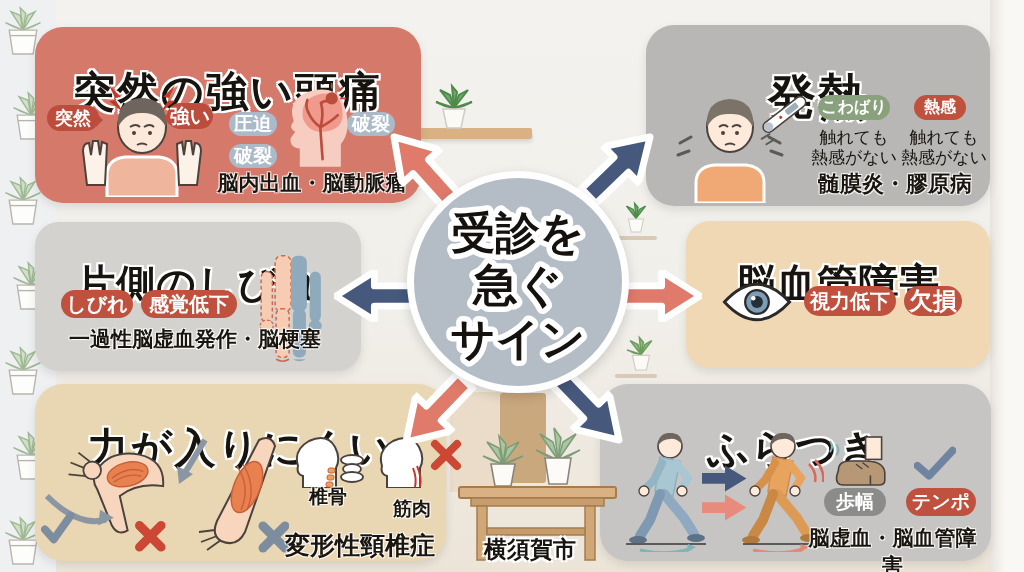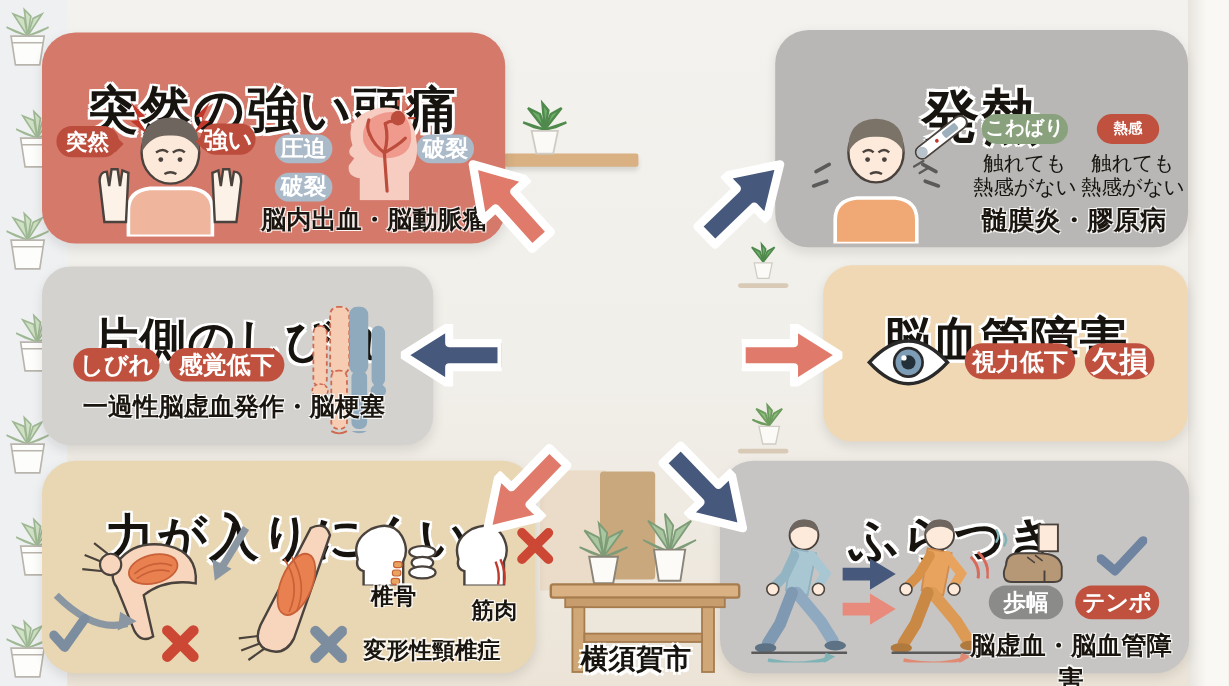--- a/index.html
+++ b/index.html
@@ -240,21 +240,21 @@
         <circle cx="13" cy="40" r="6" fill="#b9c3cc"></circle>
         <rect x="42" y="36" width="18" height="8" rx="2" fill="#9fb0bd"></rect>
         <circle cx="33" cy="40" r="2" fill="#c0392b"></circle>
       </g>
       <g stroke="#5a5a5a" stroke-width="2.5" stroke-linecap="round">
           <line x1="10" y1="72" x2="20" y2="66"></line>
           <line x1="16" y1="79" x2="26" y2="73"></line>
         </g>
     </svg>
     <span class="pill" style="left:172px;top:70px;width:72px;height:25px;font-size:16px;background:var(--tag-green);">こわばり</span>
-    <span class="pill" style="left:268px;top:70px;width:52px;height:25px;font-size:12px;background:var(--tag-red);">熱感</span>
+    <span class="pill" style="left:268px;top:70px;width:52px;height:25px;font-size:16px;background:var(--tag-red);">熱感</span>
     <div class="note" style="left:162px;top:102px;width:92px;">触れても
 熱感がない</div>
     <div class="note" style="left:252px;top:102px;width:92px;">触れても
 熱感がない</div>
     <div class="diag" style="left:156px;top:144px;width:186px;font-size:22px;">髄膜炎・膠原病</div>
   </section>
 
   <section class="panel p-numbness">
     <h2 class="ptitle" style="top:3px;font-size:39px;letter-spacing:1px;">片側のしびれ</h2>
     <span class="pill" style="left:26px;top:68px;width:72px;height:28px;font-size:20px;background:var(--tag-red);">しびれ</span>
@@ -347,21 +347,21 @@
           <path d="M34,36 Q38,46 36,55"></path>
           <path d="M38,34 Q43,45 41,55"></path>
         </g>
       <g stroke="#cc4734" stroke-width="8" stroke-linecap="round">
           <line x1="56" y1="12" x2="78" y2="34"></line>
           <line x1="78" y1="12" x2="56" y2="34"></line>
         </g>
     </svg>
     <span class="diag" style="left:258px;top:100px;width:70px;font-size:19px;">椎骨</span>
     <span class="diag" style="left:342px;top:112px;width:70px;font-size:19px;">筋肉</span>
-    <div class="diag" style="left:240px;top:145px;width:170px;font-size:19px;">変形性頸椎症</div>
+    <div class="diag" style="left:240px;top:145px;width:170px;font-size:25px;">変形性頸椎症</div>
   </section>
 
   <section class="panel p-unsteady">
     <h2 class="ptitle" style="top:4px;font-size:41px;">ふらつき</h2>
     <svg class="ill" style="left:26px;top:46px;width:80px;height:122px;" viewBox="0 0 80 122">
       <circle cx="44" cy="16" r="12" fill="#fdeadb" stroke="#4a423c" stroke-width="1.6"></circle>
       <path d="M32,16 Q32,3 44,3 Q56,3 56,14 Q50,8 44,9 Q36,9 32,16 Z" fill="#6e655e"></path>
       <path d="M34,27 L54,31 L47,66 L29,62 Z" fill="#a9c6d3" stroke="#8fb0bf" stroke-width="1.5"></path>
       <path d="M50,33 L62,48 L56,58" stroke="#a9c6d3" stroke-width="8" fill="none" stroke-linecap="round"></path>
       <path d="M36,33 L28,50 L20,58" stroke="#93b4c2" stroke-width="8" fill="none" stroke-linecap="round"></path>
@@ -405,21 +405,21 @@
       <path d="M18,42 Q18,30 32,30 L52,30 Q74,30 76,44 L76,54 Q76,60 68,60 L24,60 Q14,60 16,48 Z" fill="#b69877" stroke="#4a423c" stroke-width="2"></path>
       <line x1="58" y1="60" x2="58" y2="48" stroke="#4a423c" stroke-width="2"></line>
       <g stroke="#4a423c" stroke-width="1.6" fill="none">
           <path d="M40,34 l8,6 M48,32 l8,6"></path>
         </g>
     </svg>
     <svg class="ill" style="left:314px;top:62px;width:42px;height:36px;" viewBox="0 0 50 40">
       <path d="M4,22 L18,34 L46,4" stroke="#6f84a0" stroke-width="9" fill="none" stroke-linecap="round" stroke-linejoin="round"></path>
     </svg>
     <span class="pill" style="left:224px;top:104px;width:62px;height:28px;font-size:19px;background:var(--tag-gray);">歩幅</span>
-    <span class="pill" style="left:296px;top:104px;width:70px;height:28px;font-size:19px;background:var(--tag-red);">テンポ</span>
+    <span class="pill" style="left:306px;top:104px;width:70px;height:28px;font-size:19px;background:var(--tag-red);">テンポ</span>
     <div class="diag" style="left:200px;top:140px;width:185px;font-size:21px;">脳虚血・脳血管障害</div>
   </section>
 
   <div class="arrow" style="left:374px;top:141px;width:96px;height:54px;transform:rotate(-132deg);">
     <svg viewBox="0 0 100 62">
         <polygon points="0,19 52,19 52,2 98,31 52,60 52,43 0,43" fill="var(--arrow-salmon)" stroke="#fff" stroke-width="8" stroke-linejoin="round"></polygon>
       </svg>
   </div>
   <div class="arrow" style="left:572px;top:139px;width:96px;height:54px;transform:rotate(-44deg);">
     <svg viewBox="0 0 100 62">
@@ -440,20 +440,29 @@
     <svg viewBox="0 0 100 62">
         <polygon points="0,19 52,19 52,2 98,31 52,60 52,43 0,43" fill="var(--arrow-salmon)" stroke="#fff" stroke-width="8" stroke-linejoin="round"></polygon>
       </svg>
   </div>
   <div class="arrow" style="left:542px;top:383px;width:96px;height:54px;transform:rotate(46deg);">
     <svg viewBox="0 0 100 62">
         <polygon points="0,19 52,19 52,2 98,31 52,60 52,43 0,43" fill="var(--arrow-blue)" stroke="#fff" stroke-width="8" stroke-linejoin="round"></polygon>
       </svg>
   </div>
 
+  <div class="center-circle">
+    <svg viewBox="0 0 208 208">
+      <g font-weight="900" font-size="44" text-anchor="middle" fill="#14110e" stroke="#fff" stroke-width="11" paint-order="stroke" stroke-linejoin="round" font-family="DejaVu Sans, sans-serif">
+        <text x="104" y="70">受診を</text>
+        <text x="104" y="122">急ぐ</text>
+        <text x="104" y="176">サイン</text>
+      </g>
+    </svg>
+  </div>
 
   <svg class="table-ill" viewBox="0 0 165 138">
     <g stroke="#7d9c77" stroke-width="1.5" fill="#a8c6a0">
       <path d="M48,40 L44,12 L51,20 Z"></path>
         <path d="M48,40 L32,18 L44,24 Z"></path>
         <path d="M48,40 L64,18 L52,24 Z"></path>
         <path d="M48,40 L28,32 L38,37 Z"></path>
         <path d="M48,40 L68,32 L58,37 Z"></path>
       <path d="M103,36 L99,4 L106,14 Z"></path>
         <path d="M103,36 L85,10 L98,18 Z"></path>

